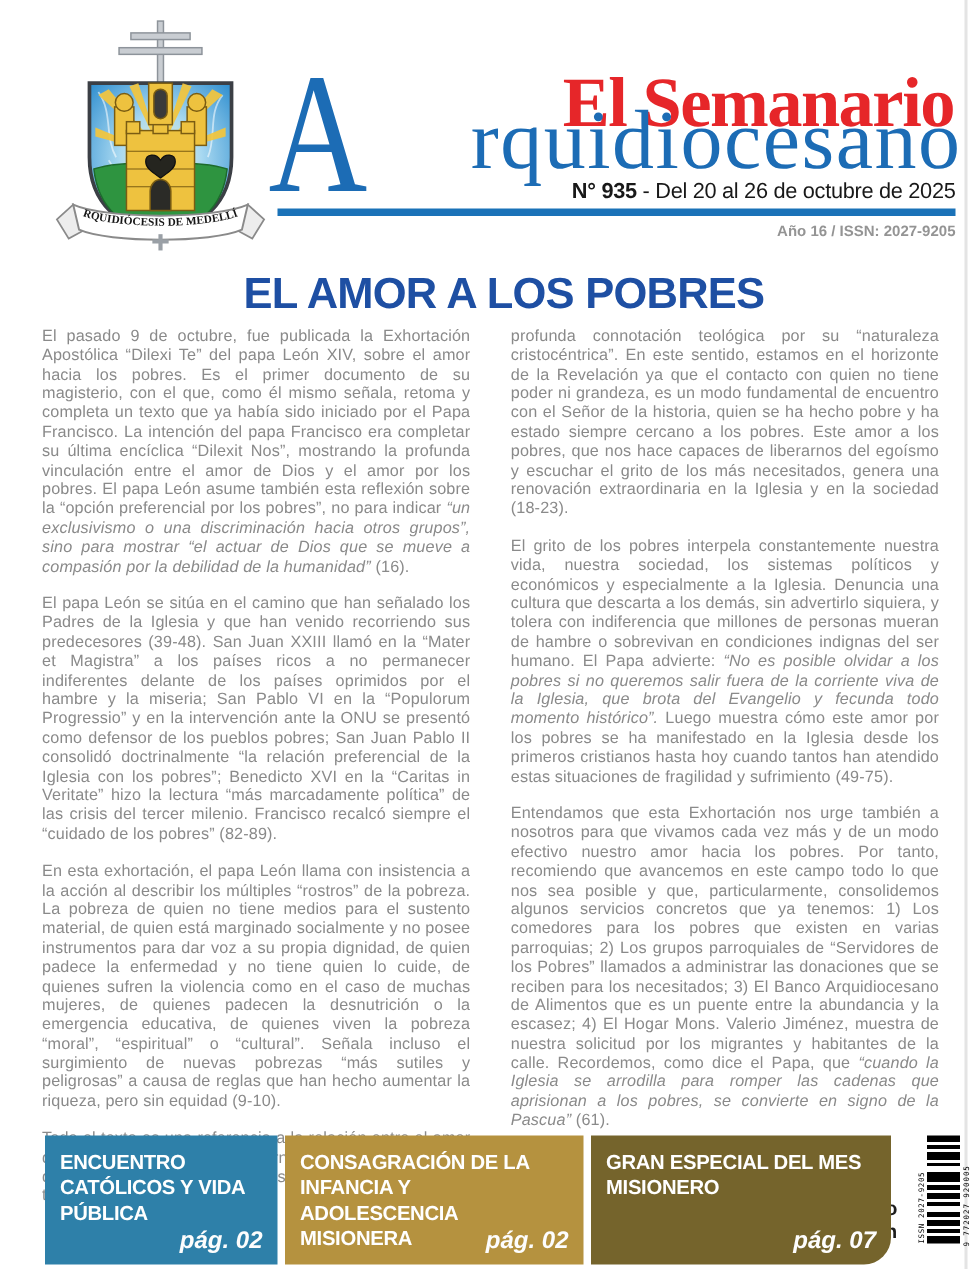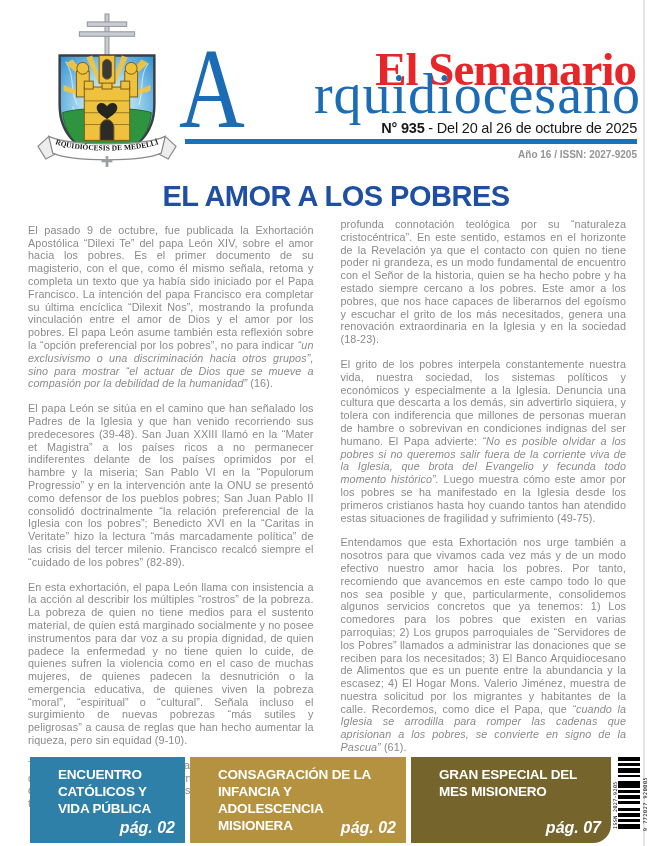--- a/index.html
+++ b/index.html
@@ -16,36 +16,36 @@
   .mast-line2{position:absolute;right:7px;top:66px;font-family:"Liberation Serif",serif;
               font-weight:400;font-size:56px;line-height:1;letter-spacing:1px;}
   .issue-line{position:absolute;right:11px;top:120px;font-size:14.5px;color:#181818;letter-spacing:-0.2px;}
   .issue-line b{font-weight:800;}
   .mast-rule{position:absolute;left:185px;right:11px;top:139px;height:5px;}
   .issue-meta{position:absolute;right:11px;top:149px;font-size:10px;font-weight:600;color:#949494;}
 
   
   .art-title{position:absolute;left:0;right:0;top:180px;text-align:center;
              font-size:29px;font-weight:800;letter-spacing:-0.5px;}
-  .art-cols{position:absolute;left:28px;right:22px;top:218px;display:flex;gap:27px;align-items:center;}
+  .art-cols{position:absolute;left:28px;right:22px;top:218px;display:flex;gap:27px;}
   .col{flex:1;}
   .col p{margin:0 0 12px 0;font-size:10.8px;line-height:12.8px;letter-spacing:.1px;
          color:#8a8a8a;text-align:justify;}
   .col p .it{font-style:italic;}
 
   
   .signature{margin-top:4px;text-align:right;padding-right:28px;}
   .sig-script{display:block;margin:0 6px 0 auto;}
   .sig-name,.sig-role{font-size:13px;font-weight:800;color:#1d1d1d;line-height:15px;letter-spacing:-0.2px;}
 
   
   .footer{position:absolute;left:30px;top:757px;display:flex;gap:5px;}
-  .fbox{position:relative;height:86px;color:#fff;box-sizing:border-box;padding:9px 28px;}
+  .fbox{position:relative;height:86px;color:#fff;box-sizing:border-box;padding:9px 10px;}
   .fbox-1{width:155px;}
-  .fbox-2{width:216px;}
+  .fbox-2{width:199px;}
   .fbox-3{width:200px;border-bottom-right-radius:18px;}
   .fbox-title{font-size:13.5px;font-weight:800;line-height:17px;letter-spacing:-0.2px;text-transform:uppercase;}
   .fbox-page{position:absolute;right:10px;bottom:6px;font-style:italic;font-size:16px;font-weight:600;color:#fdfdfd;}
 
   .barcode{position:absolute;left:610px;top:753px;width:38px;height:82px;}
   .bc-bars{position:absolute;left:8px;top:4px;width:22px;height:72px;background:
     linear-gradient(to bottom,
       #000 0 4px,#fff 4px 6px,#000 6px 9px,#fff 9px 11px,#000 11px 16px,#fff 16px 18px,
       #000 18px 20px,#fff 20px 24px,#000 24px 31px,#fff 31px 33px,#000 33px 36px,#fff 36px 38px,
       #000 38px 42px,#fff 42px 44px,#000 44px 47px,#fff 47px 51px,#000 51px 54px,#fff 54px 56px,

